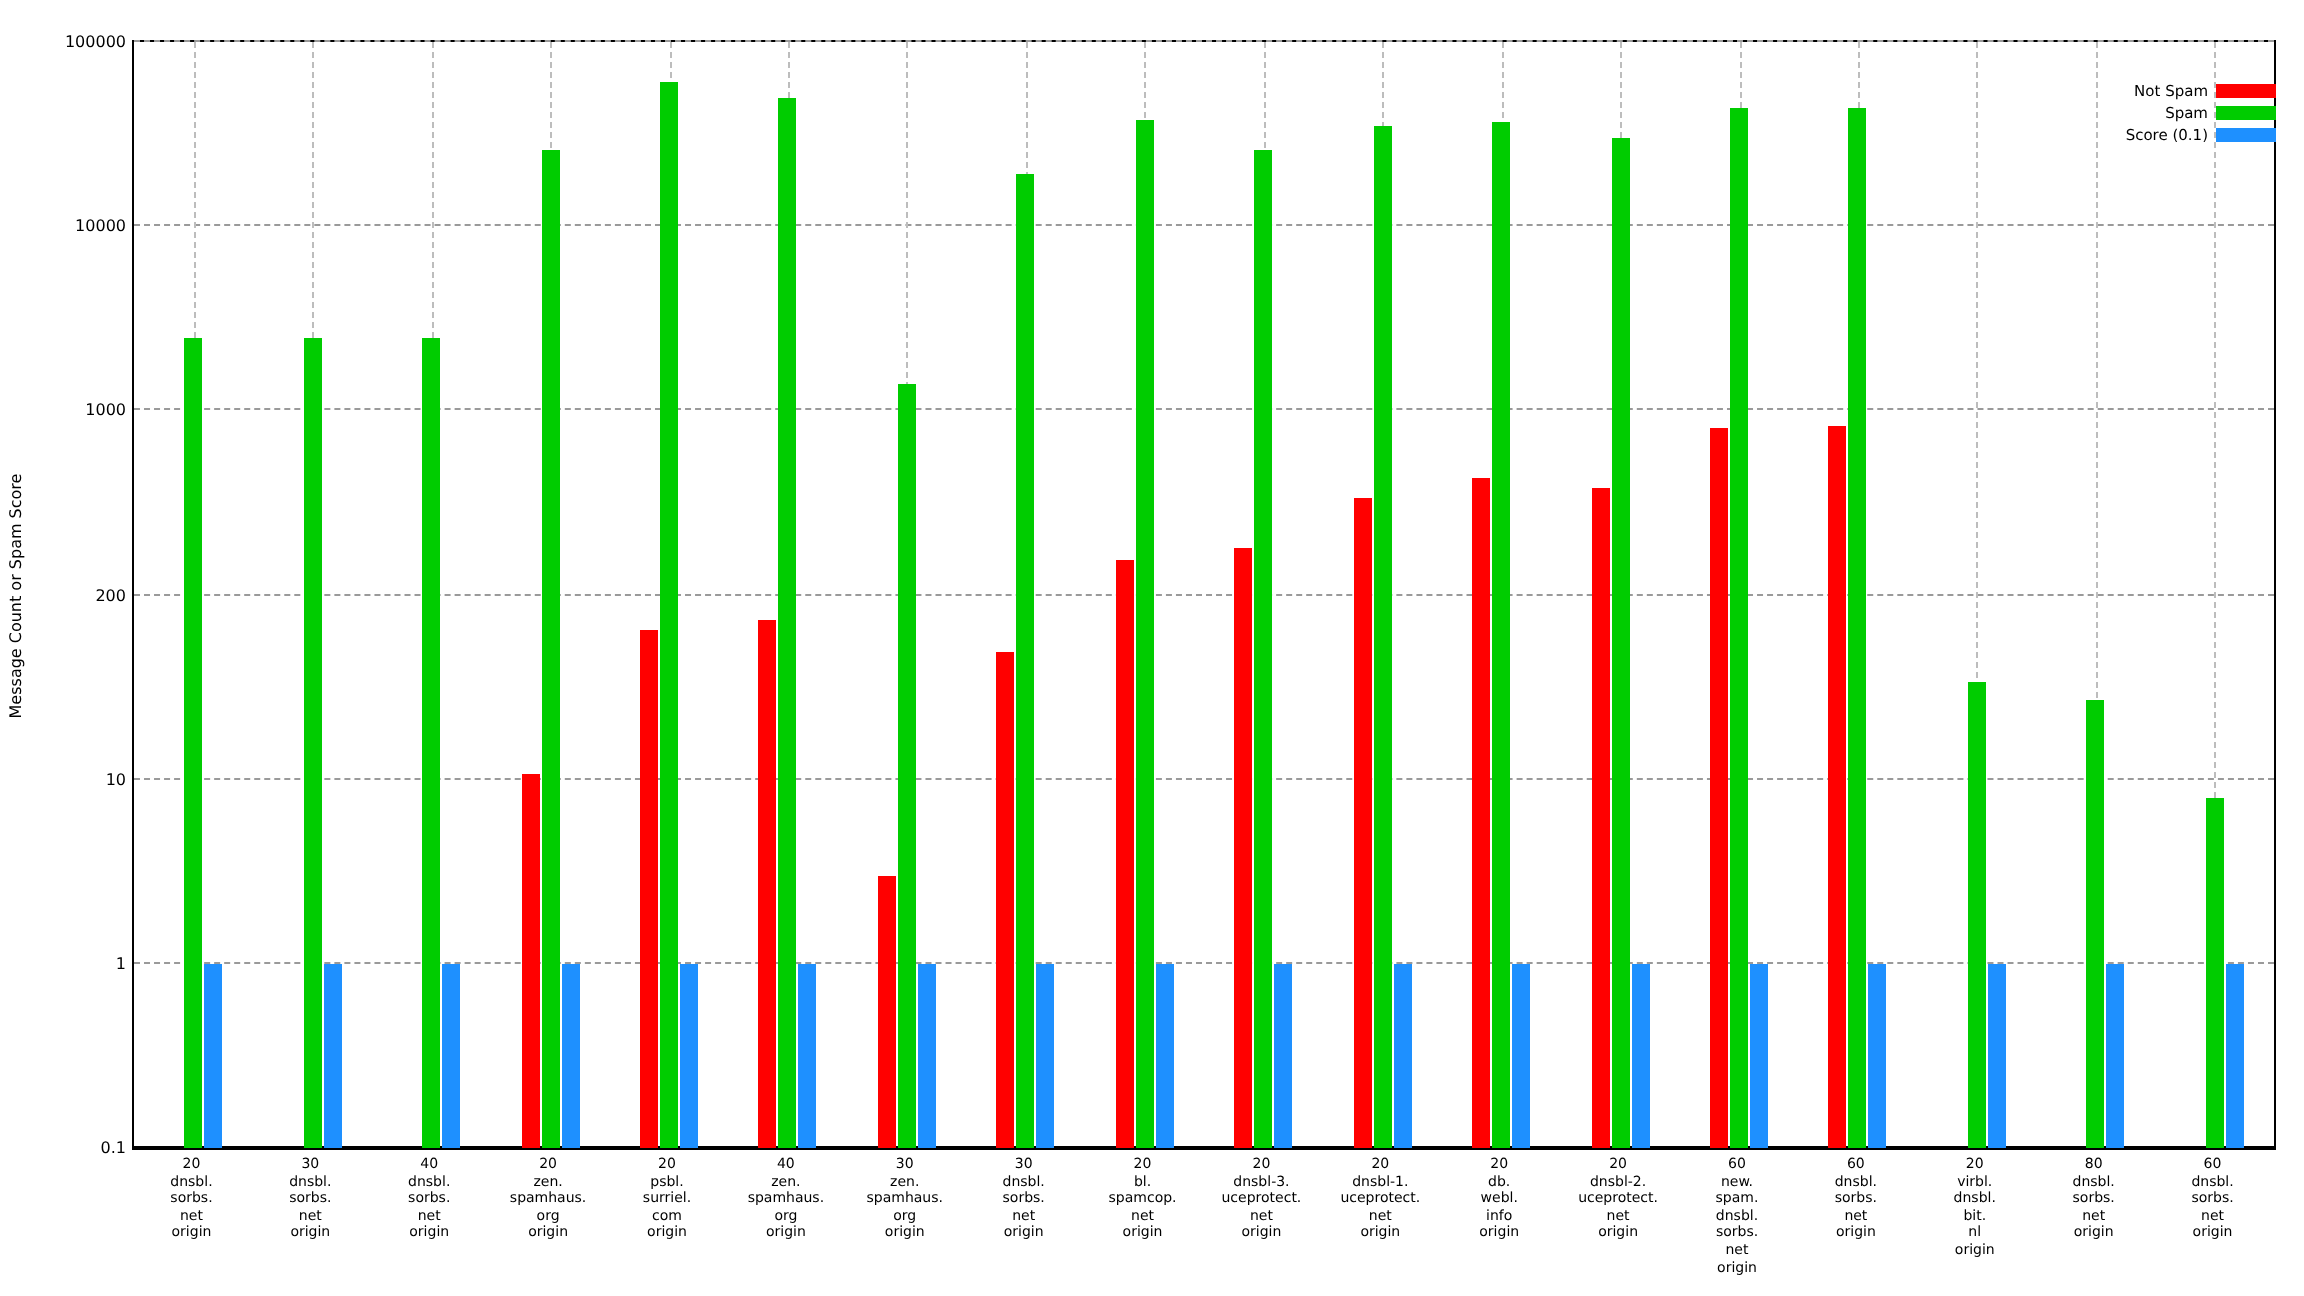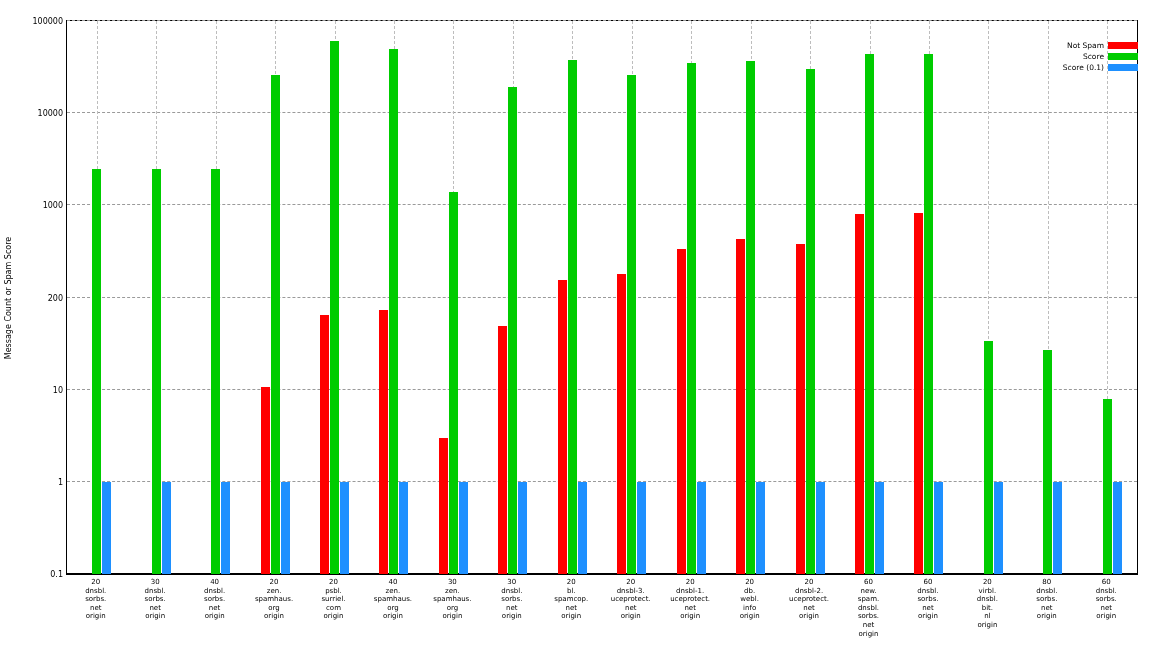--- a/index.html
+++ b/index.html
@@ -362,21 +362,21 @@
 net
 origin</div>
     </div>
 
   <div id="legend">
       <div class="legend-row">
         <span class="legend-label">Not Spam</span>
         <span class="legend-swatch" style="background: rgb(255, 0, 0);"></span>
       </div>
       <div class="legend-row">
-        <span class="legend-label">Score</span>
+        <span class="legend-label">Spam</span>
         <span class="legend-swatch" style="background: rgb(0, 204, 0);"></span>
       </div>
       <div class="legend-row">
         <span class="legend-label">Score (0.1)</span>
         <span class="legend-swatch" style="background: rgb(30, 144, 255);"></span>
       </div>
     </div>
 
 </div>
 

